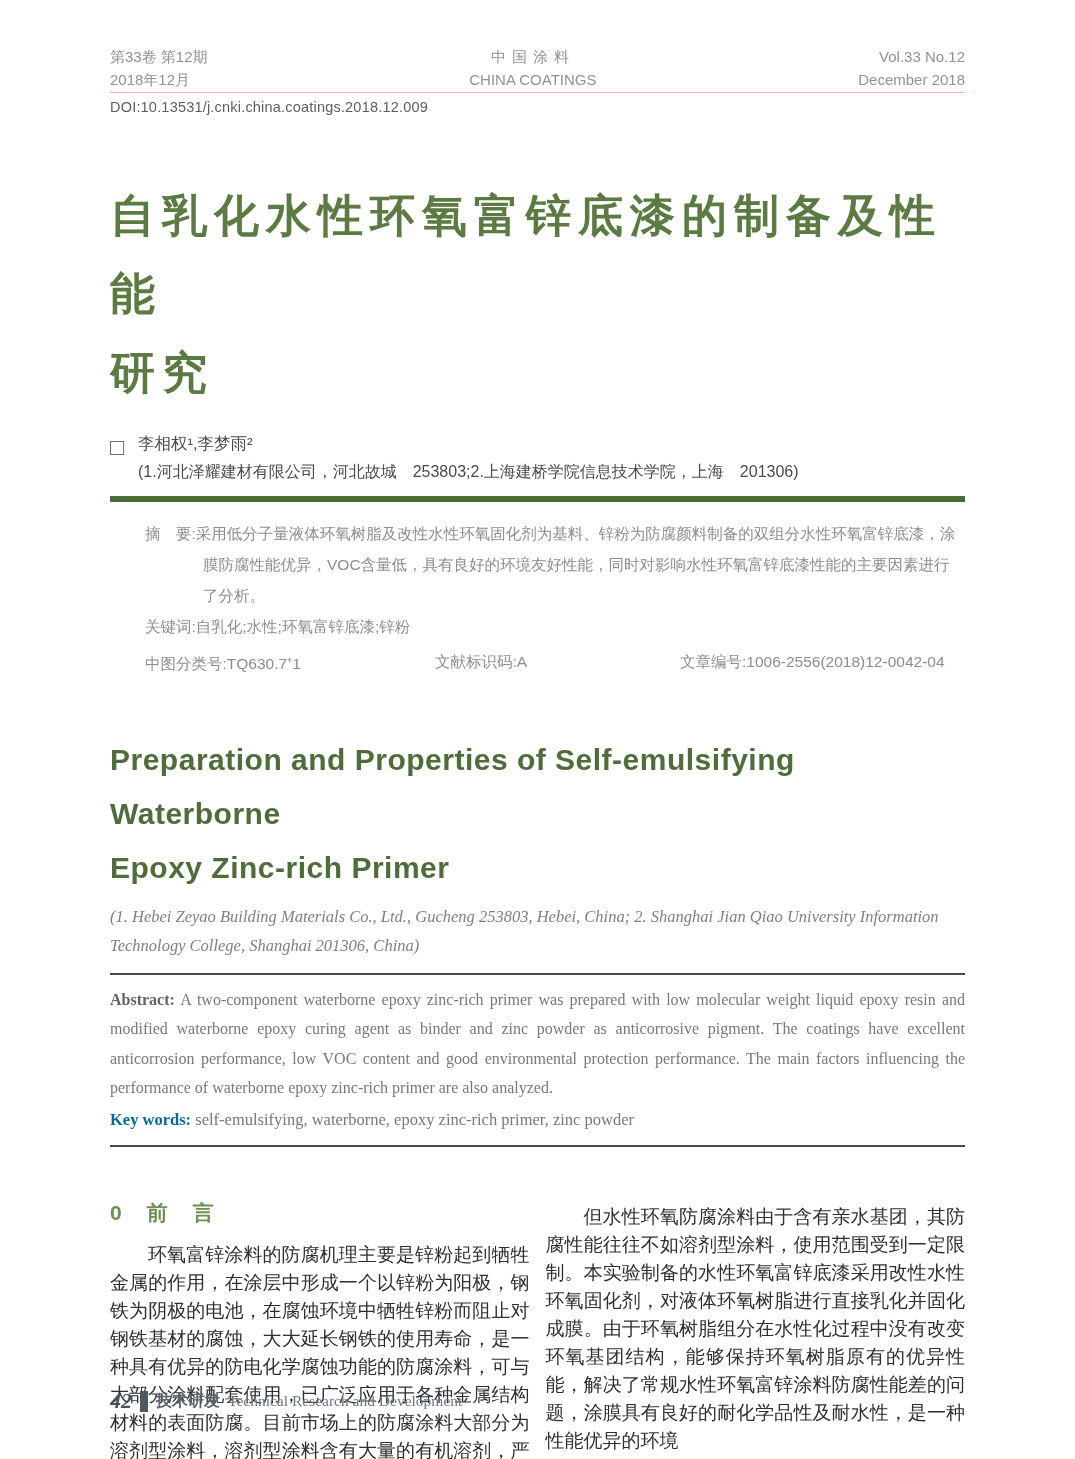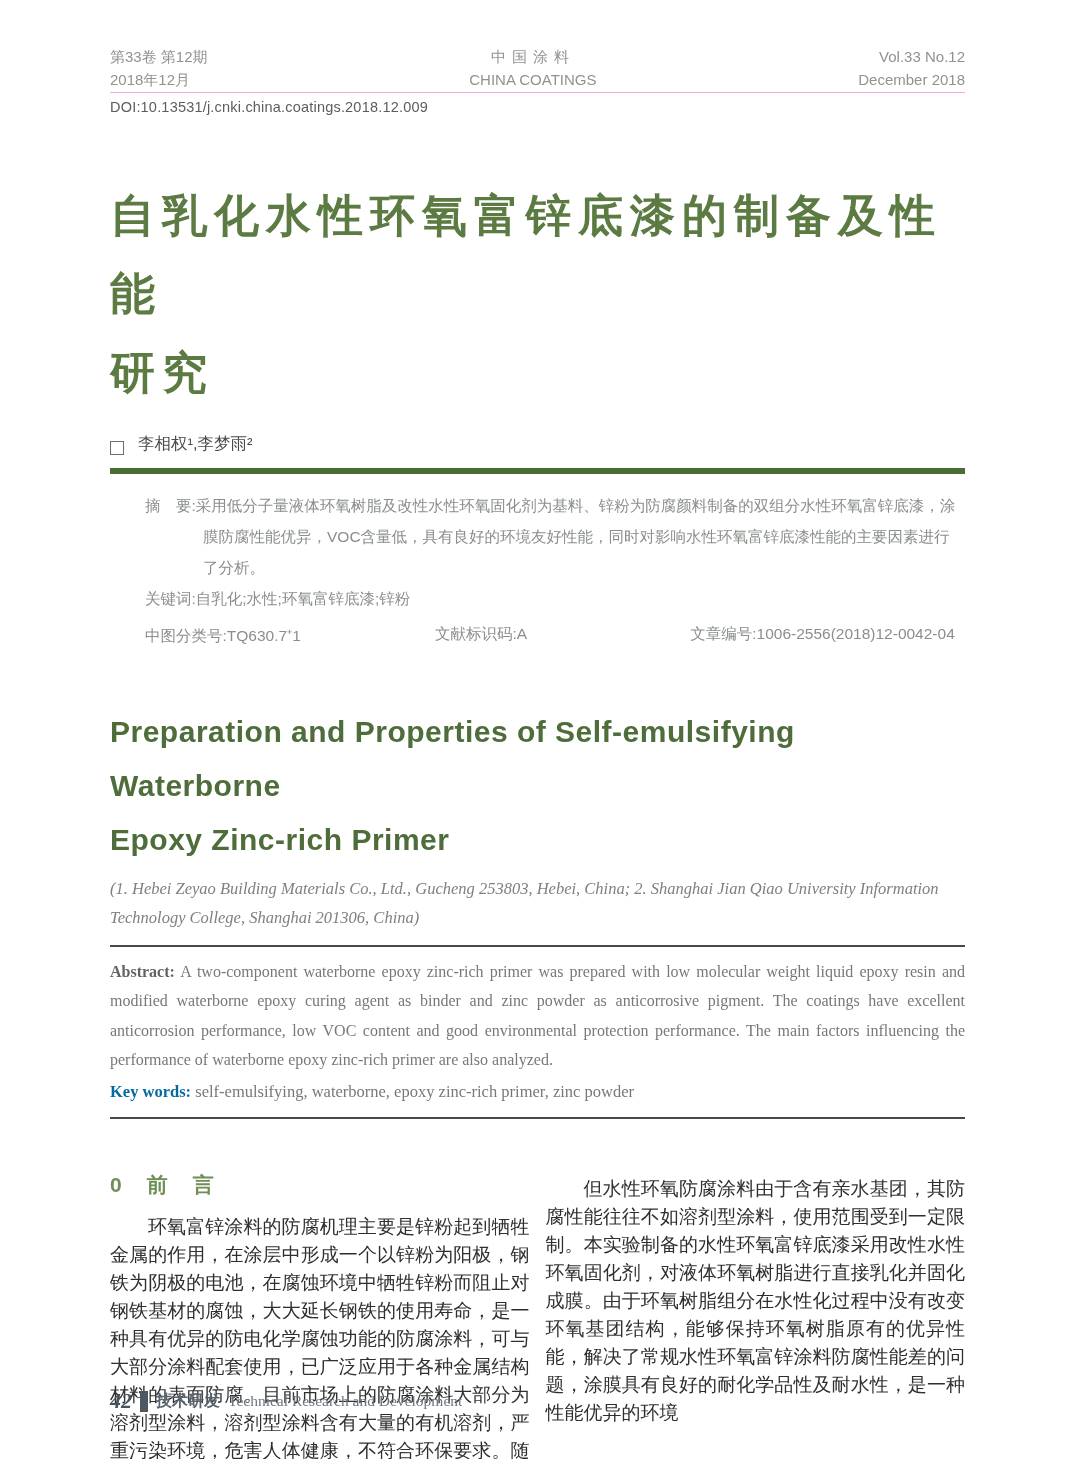--- a/index.html
+++ b/index.html
@@ -84,21 +84,21 @@
     text-indent: -58px;
   }
   .cn-meta-row {
     display: flex;
     margin-top: 10px;
     color: #8a8f8a;
     font-size: 15.5px;
   }
   .cn-meta-row .m1 { width: 290px; }
   .cn-meta-row .m2 { width: 245px; }
-  .cn-meta-row .m3 { flex: 1; text-align: center; }
+  .cn-meta-row .m3 { flex: 1; }
 
   
   .en-title {
     margin-top: 58px;
     color: #4e6d3a;
     font-size: 30px;
     font-weight: bold;
     line-height: 1.8;
     letter-spacing: 0.5px;
   }
@@ -223,20 +223,21 @@
 
   <div class="cn-title">
     <div>自乳化水性环氧富锌底漆的制备及性能</div>
     <div>研究</div>
   </div>
 
   <div class="cn-authors">
     <span class="box-icon"></span>
     <span>李相权¹,李梦雨²</span>
   </div>
+  <div class="cn-affiliation">(1.河北泽耀建材有限公司，河北故城　253803;2.上海建桥学院信息技术学院，上海　201306)</div>
 
   <div class="green-bar"></div>
 
   <div class="cn-abstract-block">
     <div class="hang"><span>摘　要:</span><span>采用低分子量液体环氧树脂及改性水性环氧固化剂为基料、锌粉为防腐颜料制备的双组分水性环氧富锌底漆，涂膜防腐性能优异，VOC含量低，具有良好的环境友好性能，同时对影响水性环氧富锌底漆性能的主要因素进行了分析。</span></div>
     <div><span>关键词:</span><span>自乳化;水性;环氧富锌底漆;锌粉</span></div>
   </div>
   <div class="cn-meta-row" style="margin-left:35px;">
     <div class="m1"><span>中图分类号:</span><span>TQ630.7⁺1</span></div>
     <div class="m2"><span>文献标识码:</span><span>A</span></div>

